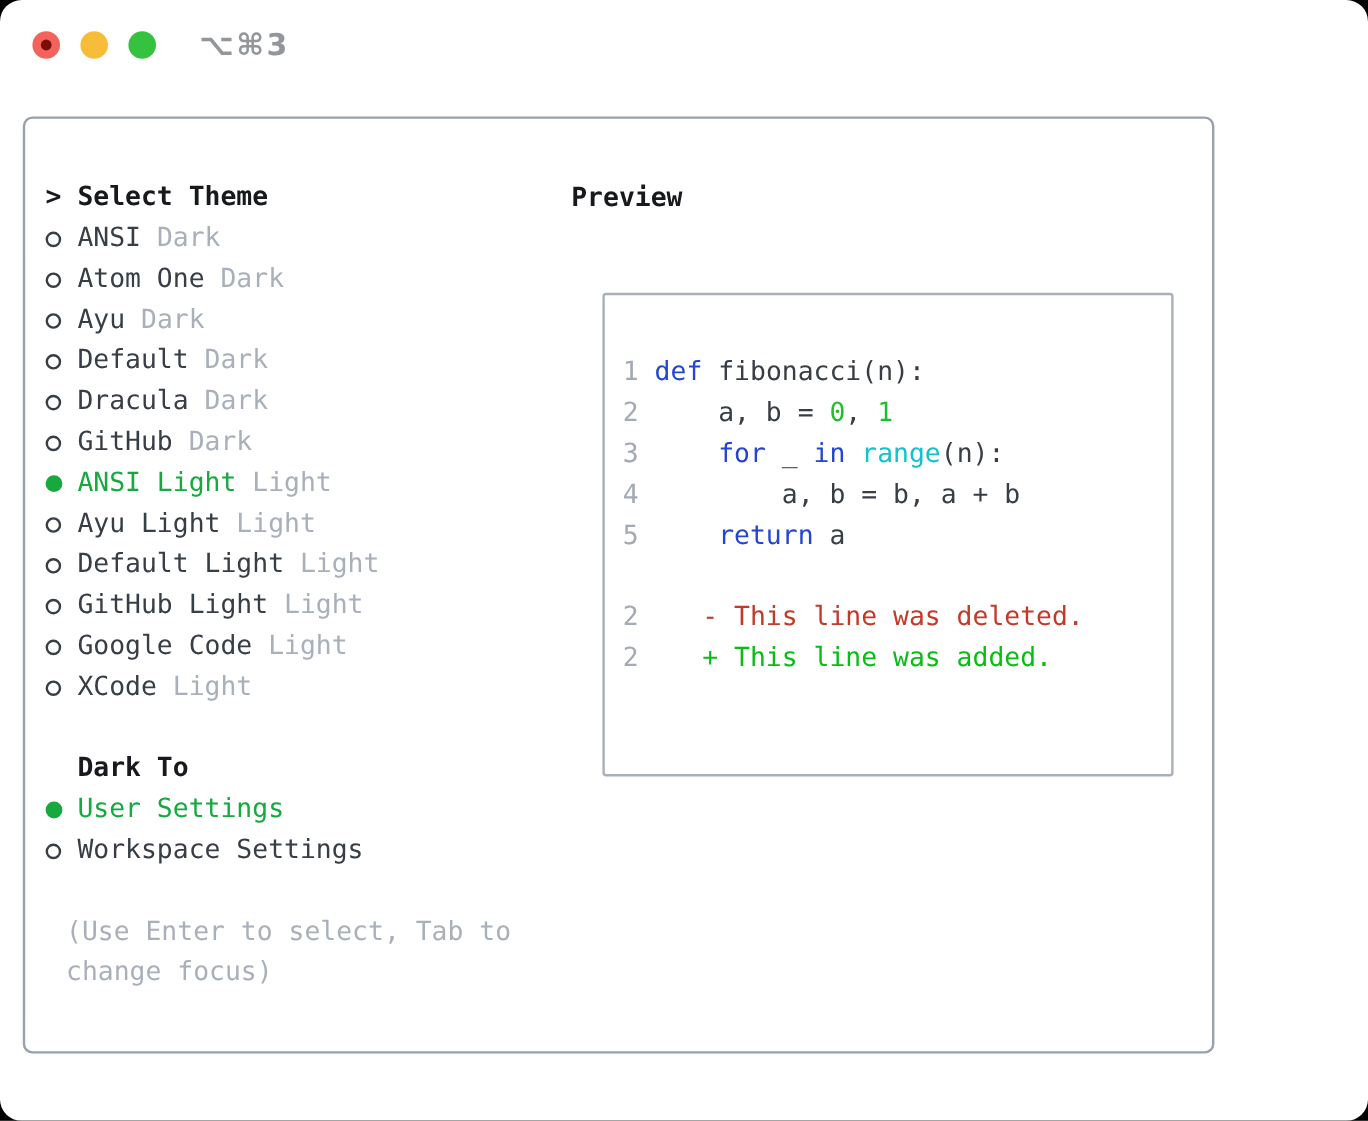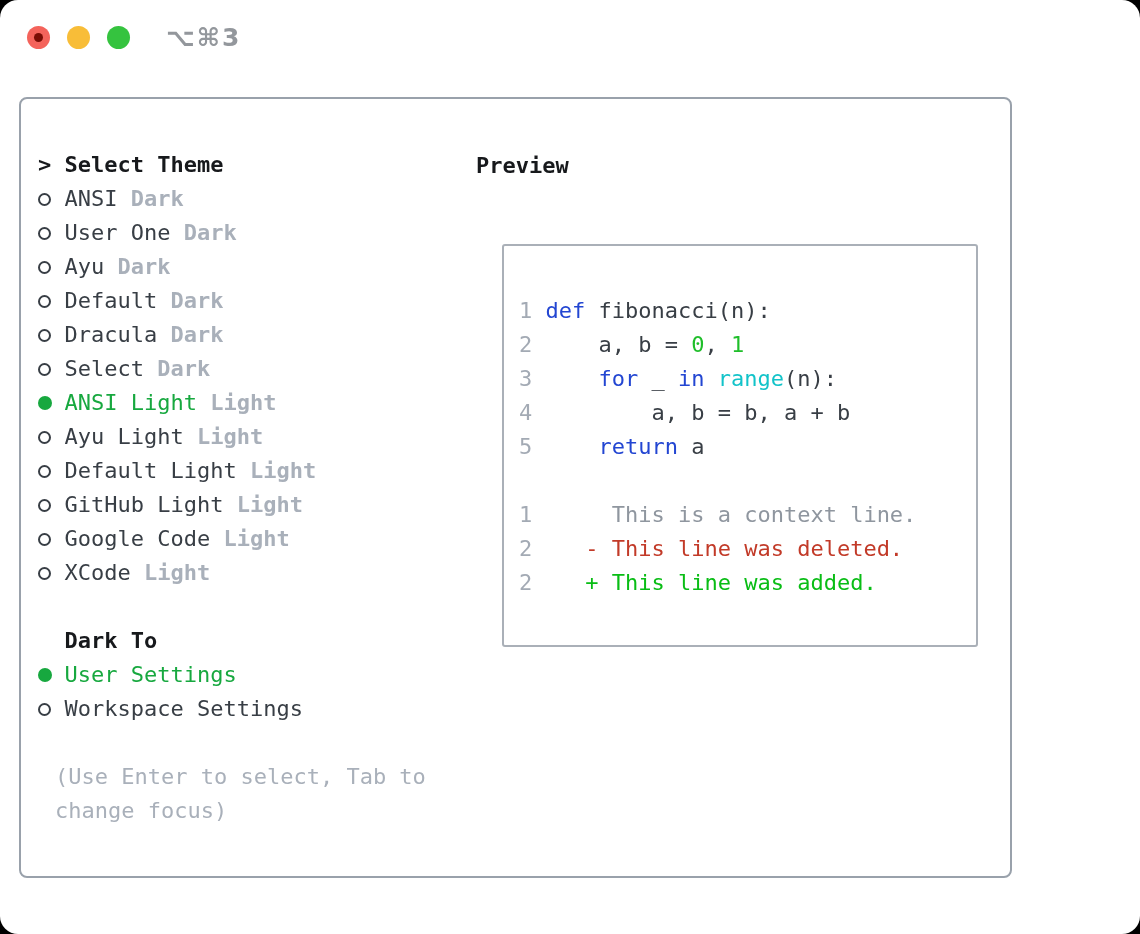--- a/index.html
+++ b/index.html
@@ -53,21 +53,21 @@
   .marker { display: inline-flex; width: 26.5px; align-items: center; flex: none; }
   .prompt { font-weight: bold; color: var(--heading-black); }
   .radio {
     width: 13px; height: 13px; border-radius: 50%;
     border: 2px solid var(--text-dark); box-sizing: border-box;
   }
   .radio.filled { width: 14px; height: 14px; border: none; background: var(--accent-green); }
   .hdr { font-weight: bold; color: var(--heading-black); }
   .t-name { color: var(--text-dark); }
   .row.selected .t-name { color: var(--accent-green); }
-  .t-variant { color: var(--muted-gray); font-weight: bold; }
+  .t-variant { color: var(--muted-gray); }
   .help { color: var(--muted-gray); margin-left: 17px; }
   
   .preview-title {
     position: absolute; left: 476px; top: 148px; height: 34px;
     display: flex; align-items: center;
     font-size: 22px; font-weight: bold; color: var(--heading-black);
   }
   .preview-box {
     position: absolute; left: 502px; top: 200px;
     width: 476px; height: 403px;
@@ -100,25 +100,25 @@
 
   <div class="panel"></div>
 
   <div class="left-col">
     <div class="row">
       <span class="marker"><span class="prompt">&gt;</span></span>
       <span class="hdr">Select Theme</span>
     </div>
     <div id="theme-list">
         <div class="row theme-row"><span class="marker"><span class="radio"></span></span><span class="t-name">ANSI</span><span class="t-variant"> Dark</span></div>
-        <div class="row theme-row"><span class="marker"><span class="radio"></span></span><span class="t-name">User One</span><span class="t-variant"> Dark</span></div>
+        <div class="row theme-row"><span class="marker"><span class="radio"></span></span><span class="t-name">Atom One</span><span class="t-variant"> Dark</span></div>
         <div class="row theme-row"><span class="marker"><span class="radio"></span></span><span class="t-name">Ayu</span><span class="t-variant"> Dark</span></div>
         <div class="row theme-row"><span class="marker"><span class="radio"></span></span><span class="t-name">Default</span><span class="t-variant"> Dark</span></div>
         <div class="row theme-row"><span class="marker"><span class="radio"></span></span><span class="t-name">Dracula</span><span class="t-variant"> Dark</span></div>
-        <div class="row theme-row"><span class="marker"><span class="radio"></span></span><span class="t-name">Select</span><span class="t-variant"> Dark</span></div>
+        <div class="row theme-row"><span class="marker"><span class="radio"></span></span><span class="t-name">GitHub</span><span class="t-variant"> Dark</span></div>
         <div class="row theme-row selected"><span class="marker"><span class="radio filled"></span></span><span class="t-name">ANSI Light</span><span class="t-variant"> Light</span></div>
         <div class="row theme-row"><span class="marker"><span class="radio"></span></span><span class="t-name">Ayu Light</span><span class="t-variant"> Light</span></div>
         <div class="row theme-row"><span class="marker"><span class="radio"></span></span><span class="t-name">Default Light</span><span class="t-variant"> Light</span></div>
         <div class="row theme-row"><span class="marker"><span class="radio"></span></span><span class="t-name">GitHub Light</span><span class="t-variant"> Light</span></div>
         <div class="row theme-row"><span class="marker"><span class="radio"></span></span><span class="t-name">Google Code</span><span class="t-variant"> Light</span></div>
         <div class="row theme-row"><span class="marker"><span class="radio"></span></span><span class="t-name">XCode</span><span class="t-variant"> Light</span></div>
       </div>
     <div class="row"></div>
     <div class="row">
       <span class="marker"></span>
@@ -134,18 +134,17 @@
   </div>
 
   <div class="preview-title">Preview</div>
   <div class="preview-box" id="code-lines">
       <div class="code-row"><span class="lnum">1</span><span class="seg kw">def</span><span class="seg p"> fibonacci(n):</span></div>
       <div class="code-row"><span class="lnum">2</span><span class="seg p">    a, b = </span><span class="seg nm">0</span><span class="seg p">, </span><span class="seg nm">1</span></div>
       <div class="code-row"><span class="lnum">3</span><span class="seg p">    </span><span class="seg kw">for</span><span class="seg p"> _ </span><span class="seg kw">in</span><span class="seg p"> </span><span class="seg bi">range</span><span class="seg p">(n):</span></div>
       <div class="code-row"><span class="lnum">4</span><span class="seg p">        a, b = b, a + b</span></div>
       <div class="code-row"><span class="lnum">5</span><span class="seg p">    </span><span class="seg kw">return</span><span class="seg p"> a</span></div>
       <div class="code-row"><span class="lnum"></span></div>
-      <div class="code-row"><span class="lnum">1</span><span class="seg ctx">     This is a context line.</span></div>
       <div class="code-row"><span class="lnum">2</span><span class="seg del">   - This line was deleted.</span></div>
       <div class="code-row"><span class="lnum">2</span><span class="seg add">   + This line was added.</span></div>
     </div>
 
 </div>
 
 </body></html>

